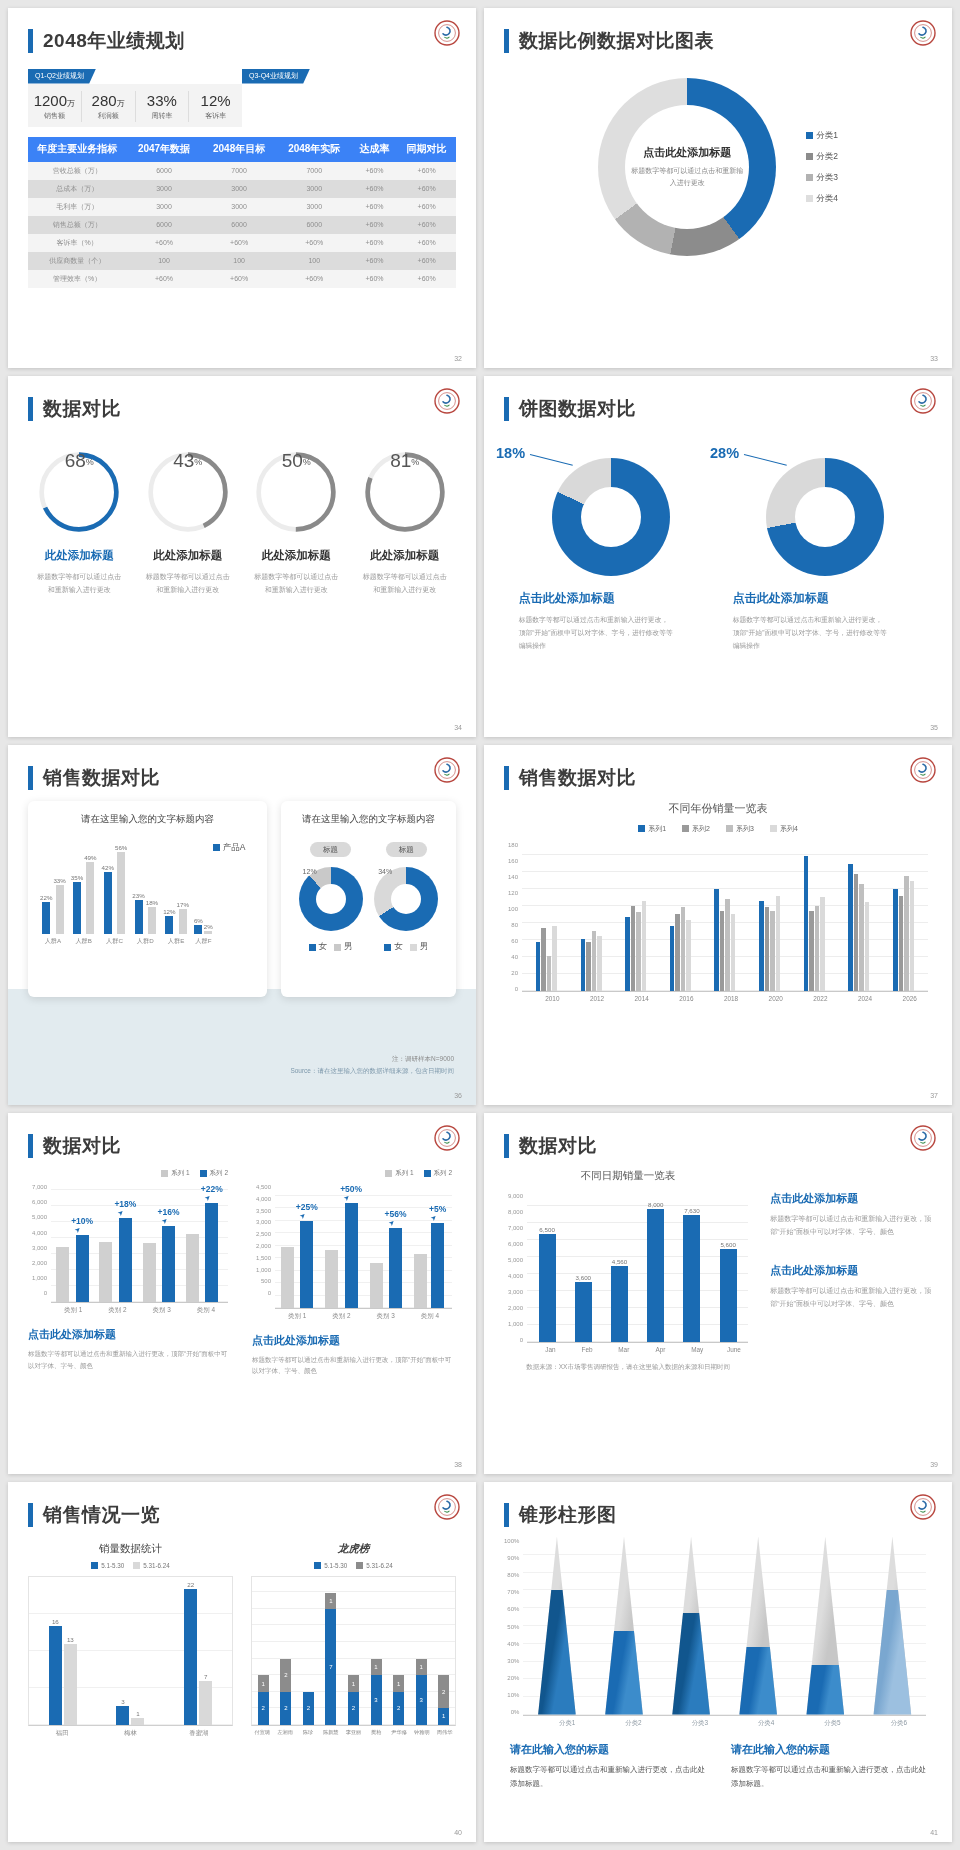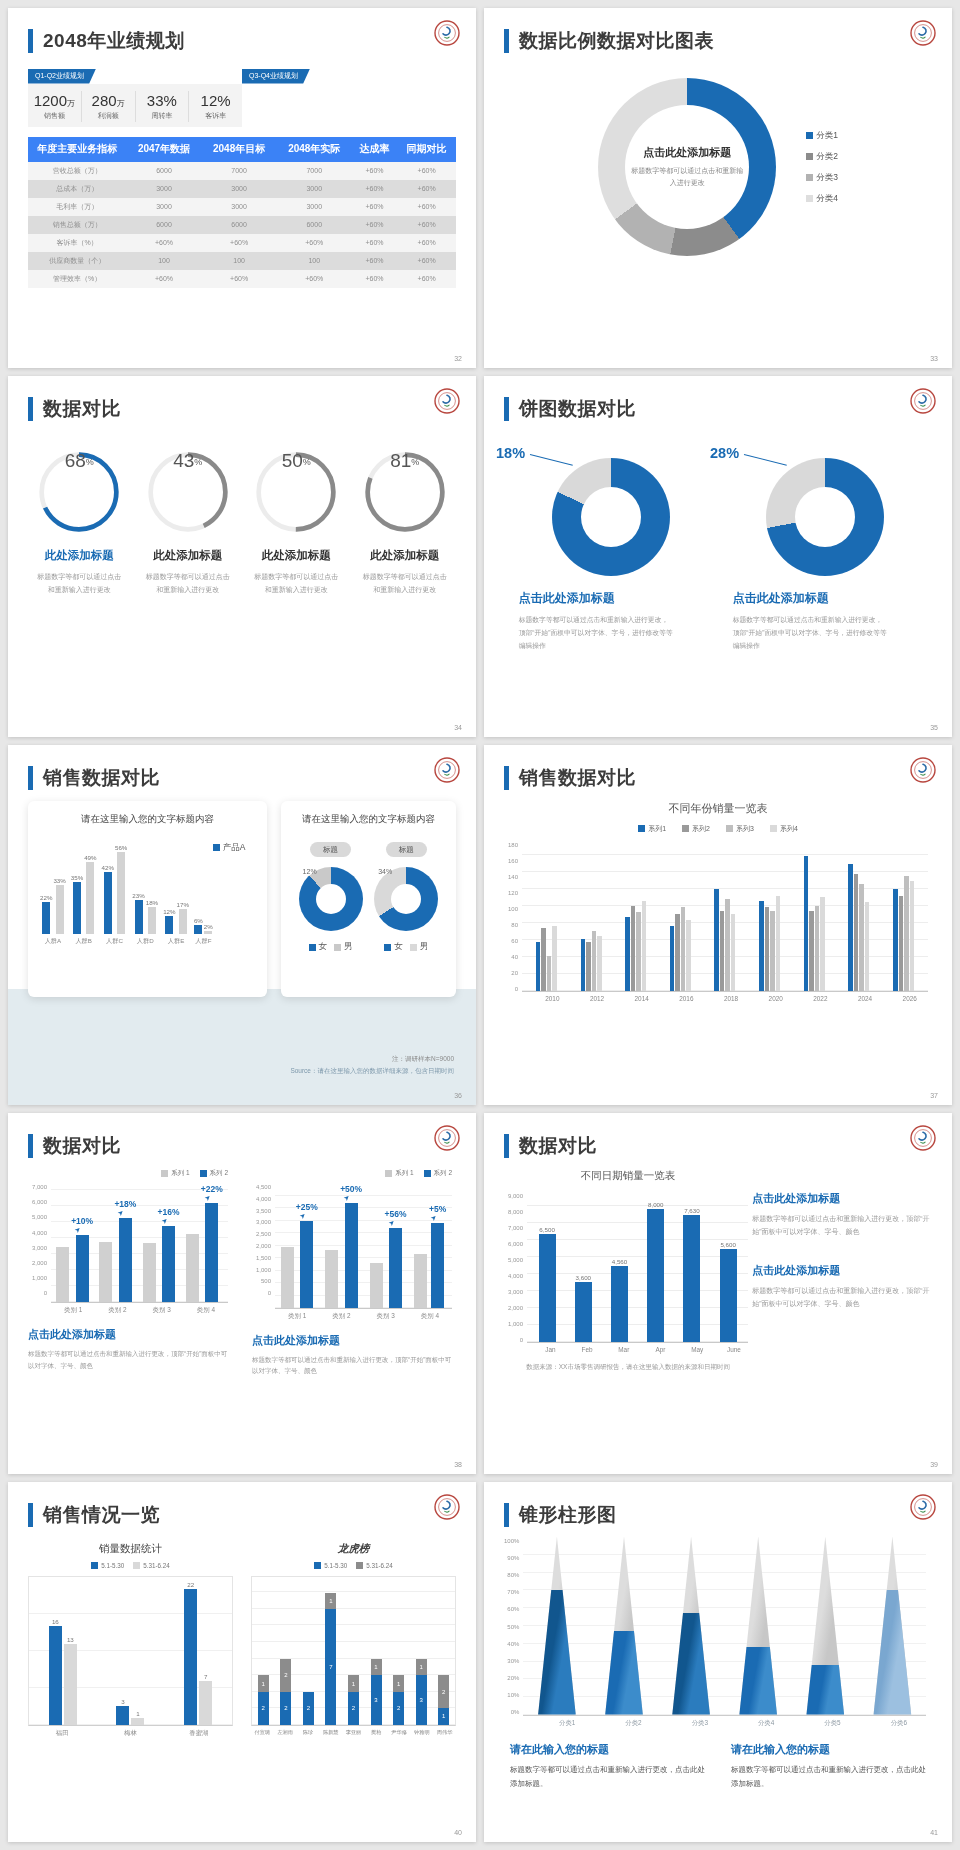--- a/index.html
+++ b/index.html
@@ -98,21 +98,21 @@
 .legend38{display:flex;justify-content:flex-end;gap:10px;font-size:6.5px;color:#777;margin:0 4px 6px 0}
 .legend38 span{display:flex;align-items:center}
 .c38-main{flex:1;display:flex;flex-direction:column}
 .g38{display:flex;align-items:flex-end;gap:2px;height:100%}
 .bar38{width:13px}
 .badge{font-size:8.5px;font-weight:700;color:var(--blue)}
 .arr{font-size:7px;color:var(--blue);transform:rotate(-45deg);margin:0 0 1px -8px}
 .c38-title{font-size:11px;font-weight:700;color:var(--blue);margin:12px 0 6px}
 .c38-desc{font-size:6.5px;color:var(--gray);line-height:1.8}
 
-.s39-row{display:flex;margin-top:2px}
+.s39-row{display:flex;gap:18px;margin-top:2px}
 .s39-chart{width:58%}
 .s39-title{font-size:10.5px;color:#555;text-align:center;margin:0 0 10px}
 .b39{width:17px;background:var(--blue)}
 .note39{font-size:6.5px;color:#999;margin-top:10px;text-align:center}
 .s39-blocks{flex:1;display:flex;flex-direction:column;gap:24px;padding-top:22px}
 .blk-title{font-size:11px;font-weight:700;color:var(--blue);margin-bottom:6px}
 .blk-desc{font-size:7px;color:var(--gray);line-height:1.9}
 
 .s40-row{display:flex;gap:18px}
 .c40{flex:1}

